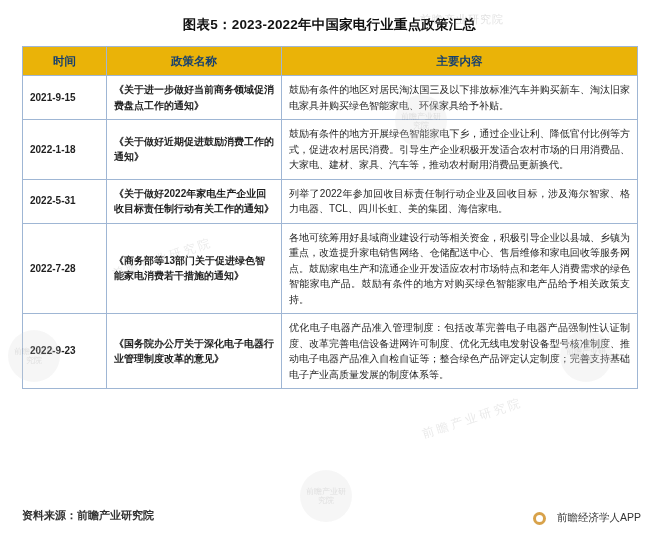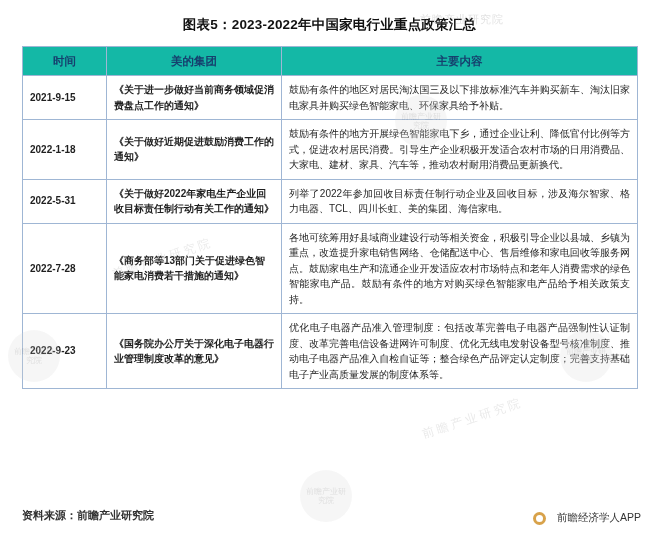--- a/index.html
+++ b/index.html
@@ -32,21 +32,21 @@
     white-space: nowrap;
   }
   table.policy-table {
     width: 615px;
     margin: 0 auto;
     border-collapse: collapse;
     table-layout: fixed;
     border: 1px solid #9fb6d4;
   }
   table.policy-table th {
-    background: #14b8a6;
+    background: #eab308;
     border: 1px solid #9fb6d4;
     font-size: 11.5px;
     font-weight: bold;
     color: #16406e;
     height: 26px;
     text-align: center;
     vertical-align: middle;
   }
   table.policy-table td {
     border: 1px solid #9fb6d4;
@@ -161,21 +161,21 @@
 
   <table class="policy-table">
     <colgroup>
       <col class="c-time">
       <col class="c-name">
       <col class="c-content">
     </colgroup>
     <thead>
       <tr>
         <th>时间</th>
-        <th>美的集团</th>
+        <th>政策名称</th>
         <th>主要内容</th>
       </tr>
     </thead>
     <tbody>
       <tr>
         <td class="col-time">2021-9-15</td>
         <td class="col-name">《关于进一步做好当前商务领域促消费盘点工作的通知》</td>
         <td class="col-content">鼓励有条件的地区对居民淘汰国三及以下排放标准汽车并购买新车、淘汰旧家电家具并购买绿色智能家电、环保家具给予补贴。</td>
       </tr>
       <tr>

